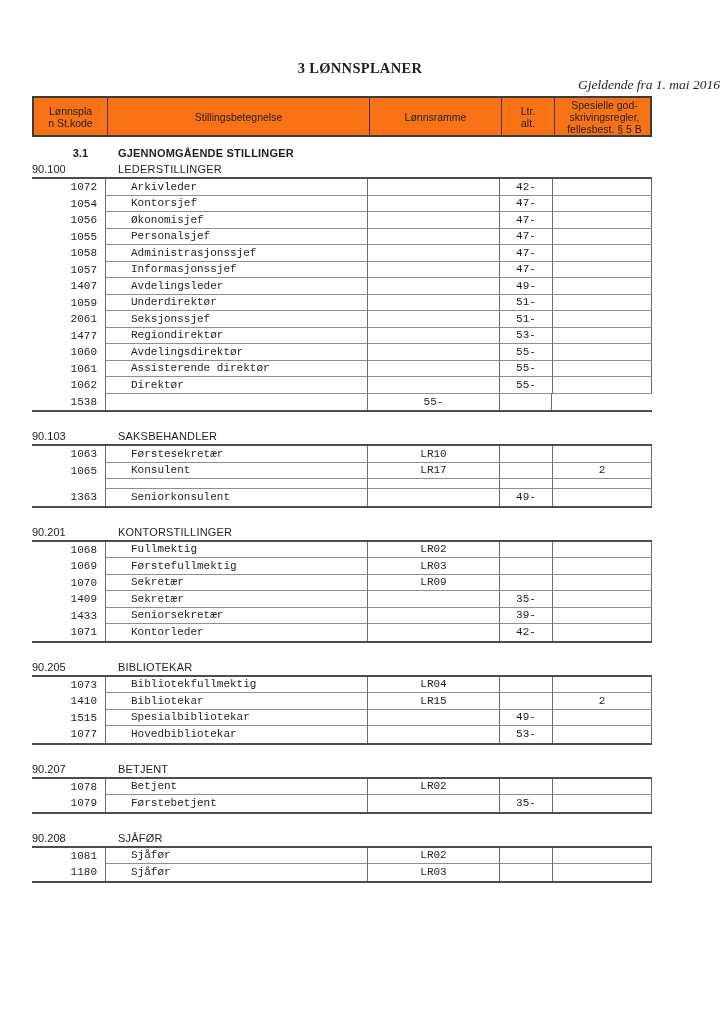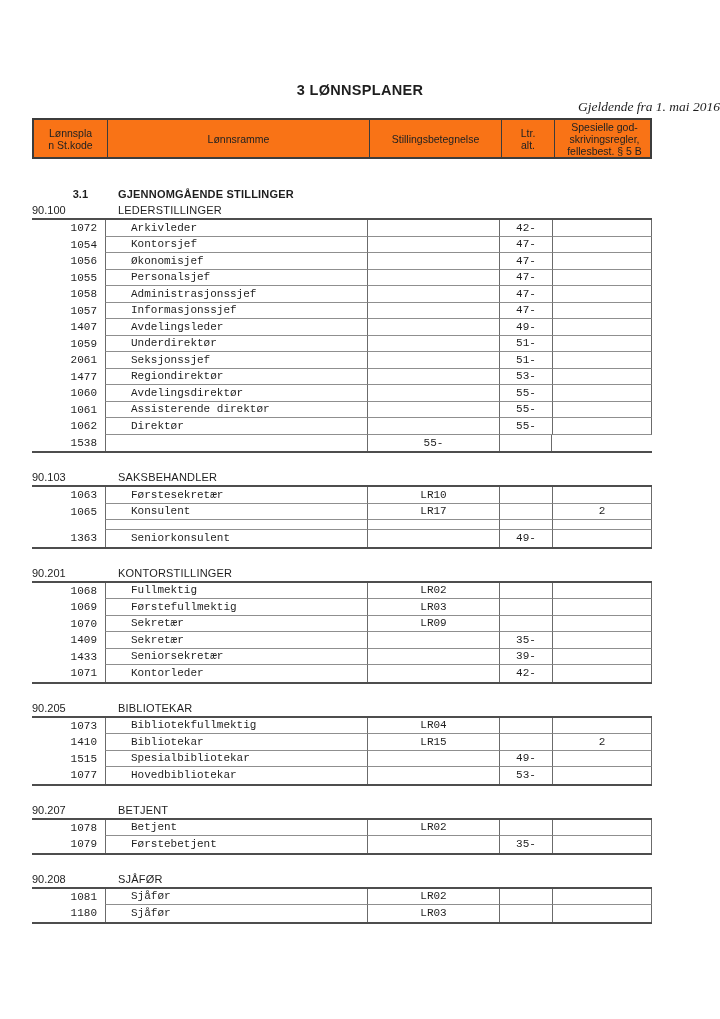--- a/index.html
+++ b/index.html
@@ -6,23 +6,23 @@
   body{background:#ffffff;}
   .page{
     position:relative;
     width:720px;height:1019px;
     background:#ffffff;
     overflow:hidden;
     font-family:"Liberation Sans", sans-serif;
     color:#1e1e1e;
   }
   .doc-title{
-    padding-top:82px;
+    padding-top:60px;
     text-align:center;
-    font-family:Liberation Sans, sans-serif;
+    font-family:Liberation Serif, serif;
     font-weight:bold;
     font-size:14.5px;
     line-height:17px;
     letter-spacing:0.3px;
   }
   .doc-subtitle{
     text-align:right;
     font-family:"Liberation Serif", serif;
     font-style:italic;
     font-size:13.5px;
@@ -39,21 +39,21 @@
   }
   .th{
     display:flex; align-items:center; justify-content:center;
     text-align:center;
     font-size:10.5px; line-height:12px;
     white-space:pre-line;
     border-left:1px solid #3c3c3c;
     color:#222;
   }
   .th:first-child{ border-left:none; }
-  .main-head{ margin:27px 0 0 32px; line-height:16px; font-size:11px; font-weight:bold; display:grid; grid-template-columns:56px auto;}
+  .main-head{ margin:8px 0 0 32px; line-height:16px; font-size:11px; font-weight:bold; display:grid; grid-template-columns:56px auto;}
   .main-head .hcode{ text-align:right; }
   .main-head .htitle{ margin-left:30px; letter-spacing:0.2px;}
   .section{ margin:16px 0 0 32px; width:620px; }
   .section:first-of-type{ margin-top:0; }
   .head-row{ line-height:16px; font-size:11px; display:grid; grid-template-columns:56px auto; }
   .head-row .hcode{ text-align:left; }
   .head-row .htitle{ margin-left:30px; letter-spacing:0.2px; }
   .block{
     border-top:2px solid #4d4d4d;
     border-bottom:2px solid #4d4d4d;
@@ -84,22 +84,22 @@
 <body>
 
 <div class="page">
   <div class="doc-title">3 LØNNSPLANER</div>
   <div class="doc-subtitle">Gjeldende fra 1. mai 2016</div>
 
   <div class="table-wrap">
     <div class="table-header" style="background: #f97316;">
       <div class="th">Lønnspla
 n St.kode</div>
+      <div class="th">Stillingsbetegnelse</div>
       <div class="th">Lønnsramme</div>
-      <div class="th">Stillingsbetegnelse</div>
       <div class="th">Ltr.
 alt.</div>
       <div class="th">Spesielle god-
 skrivingsregler,
 fellesbest. § 5 B</div>
     </div>
   </div>
 
   <div class="main-head">
     <span class="hcode">3.1</span>

